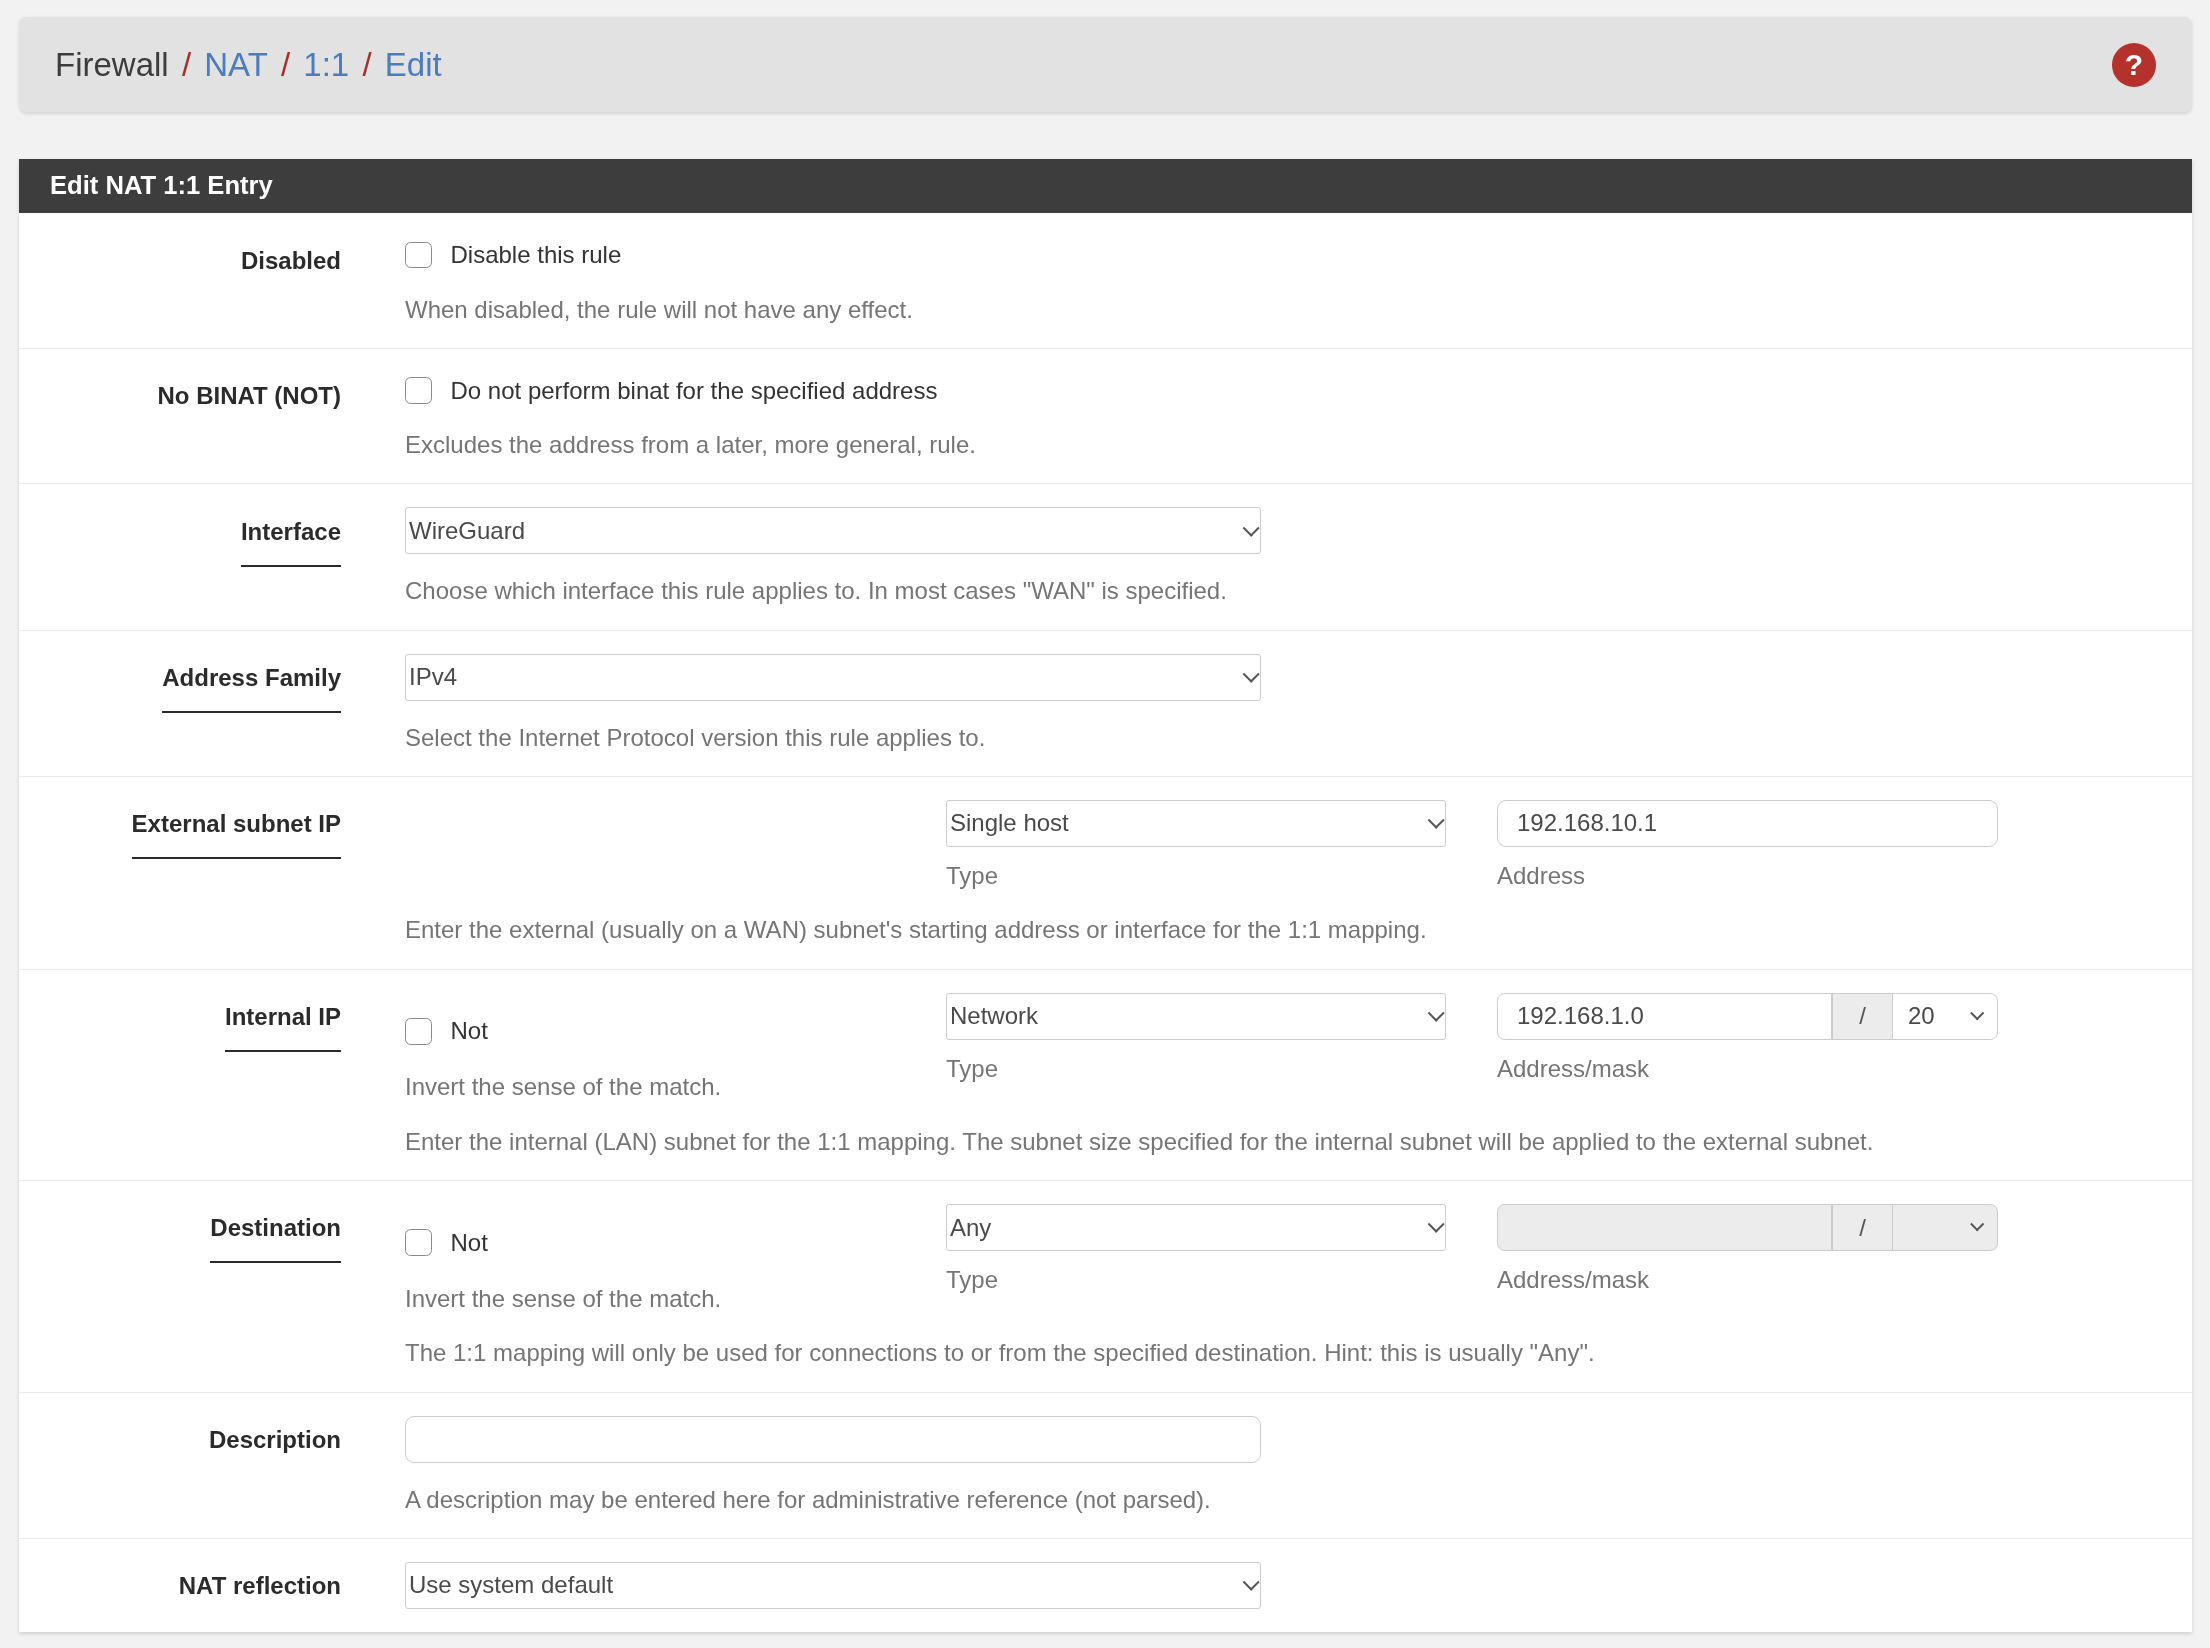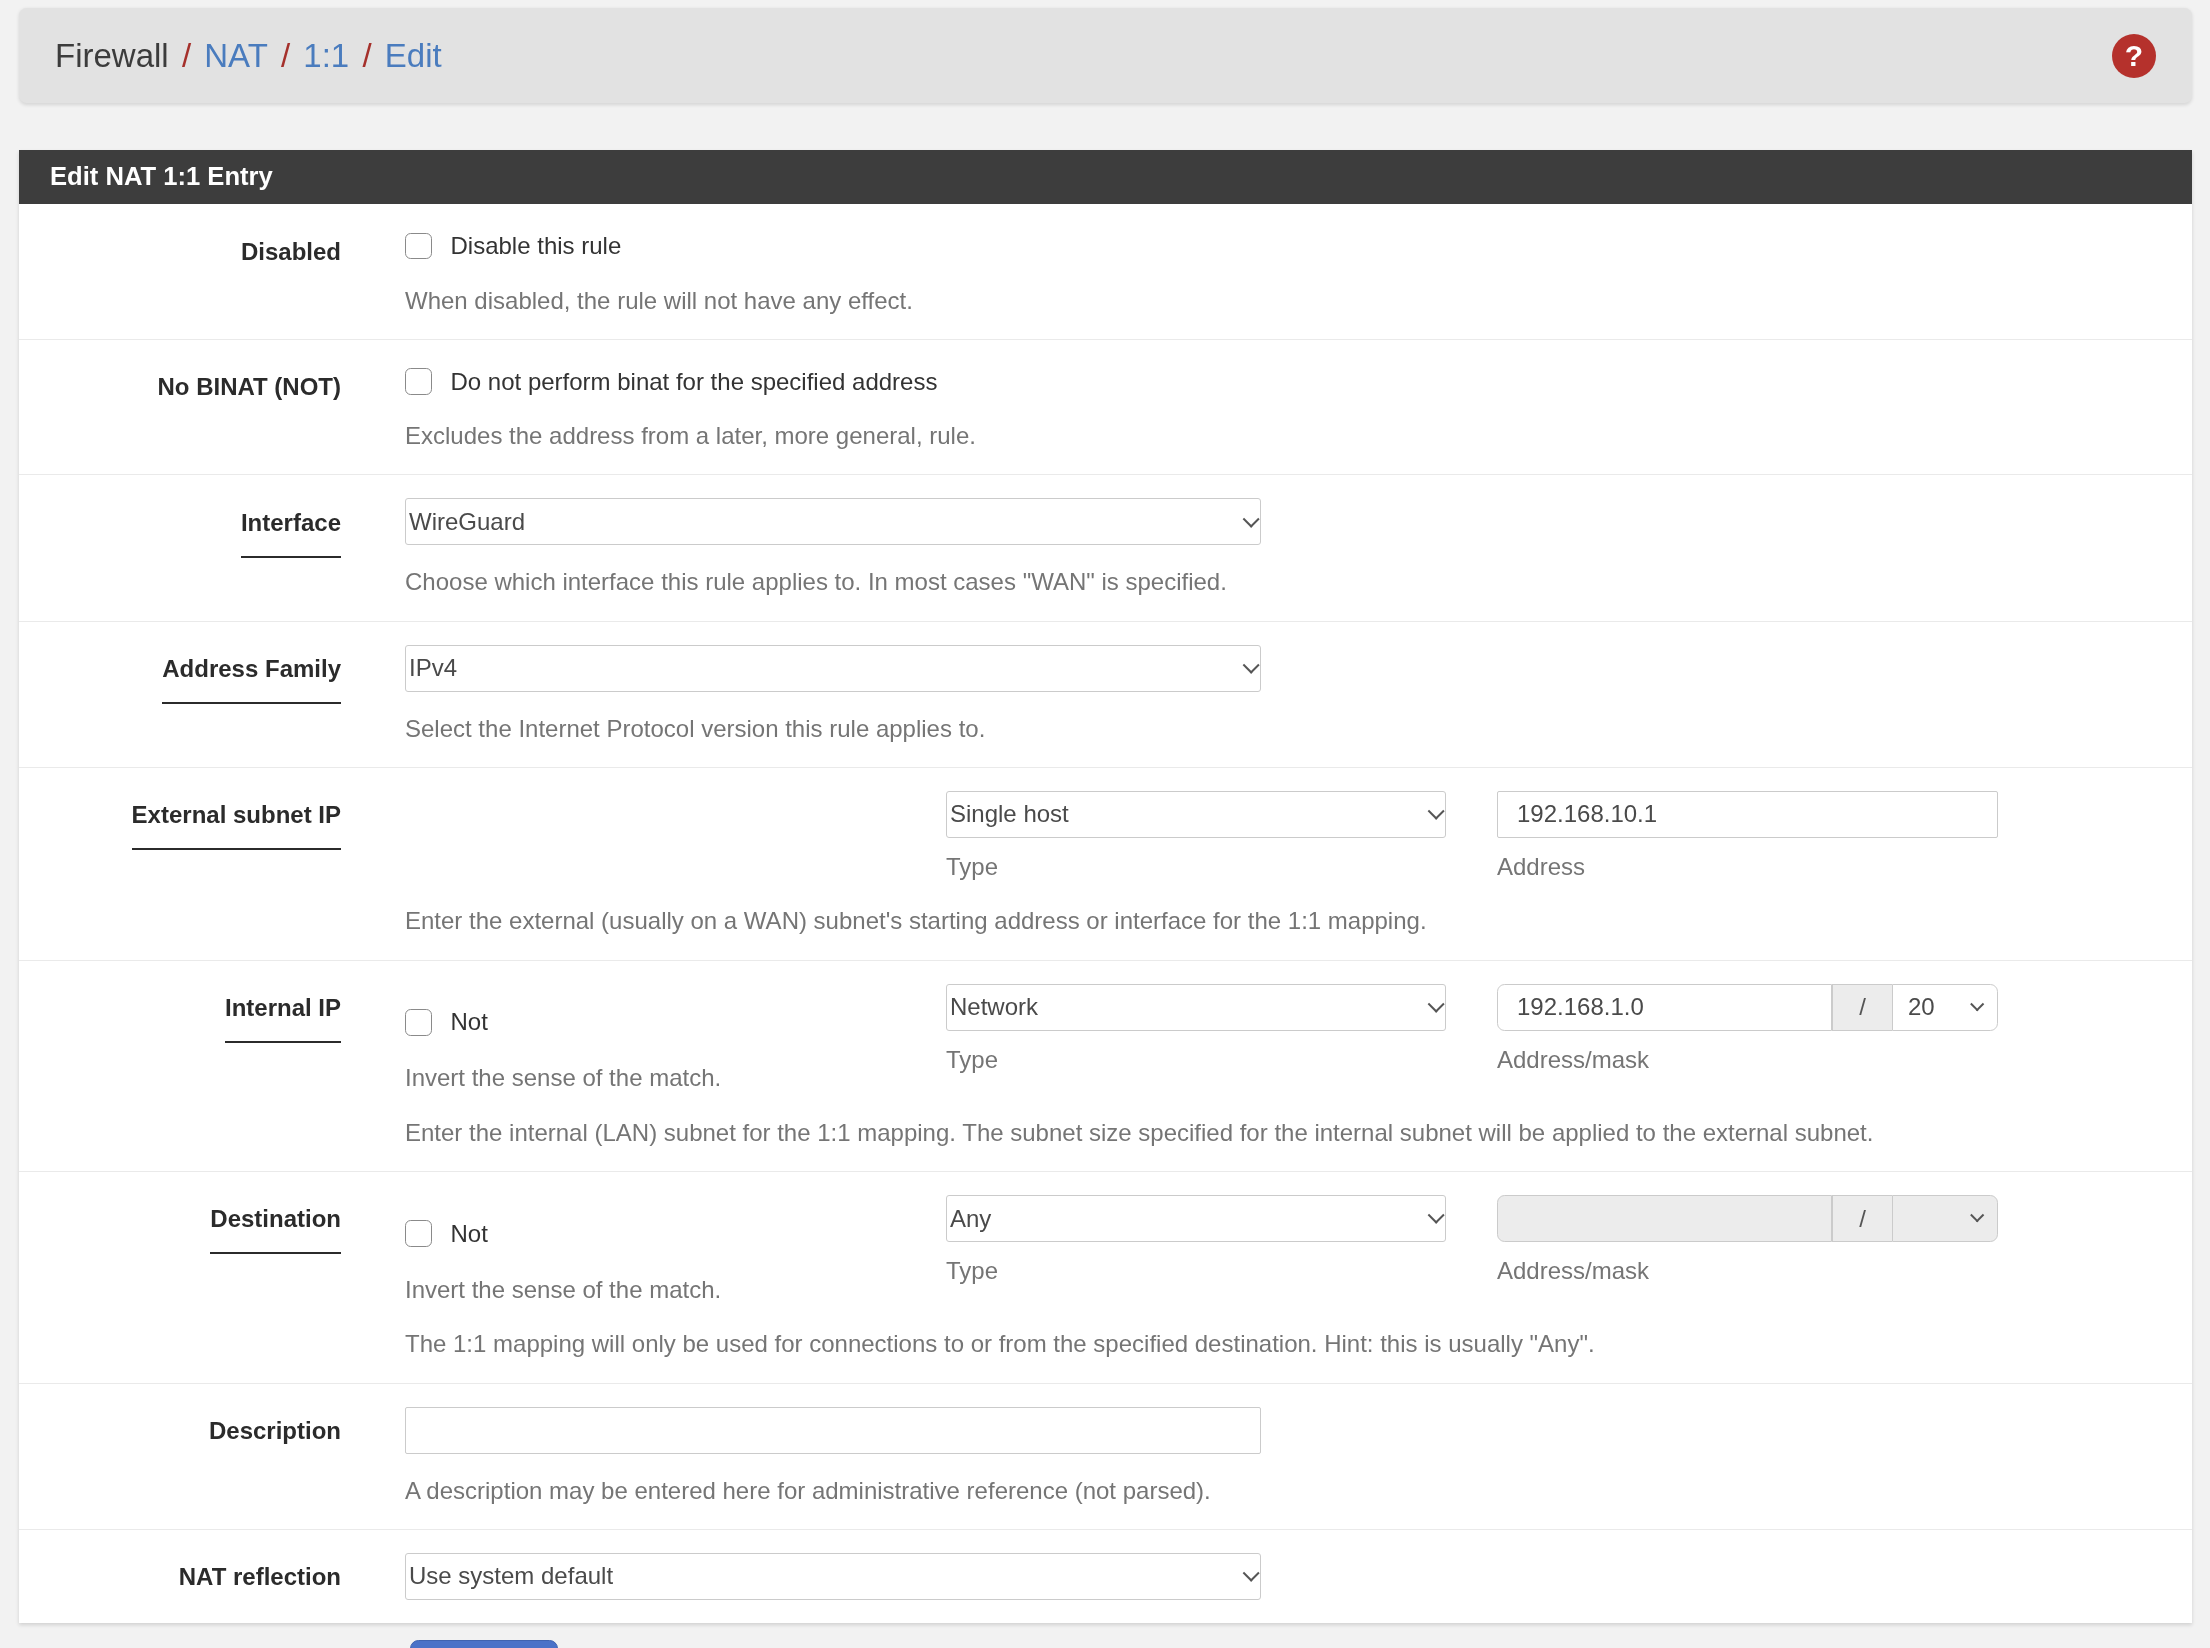--- a/index.html
+++ b/index.html
@@ -6,21 +6,21 @@
   html,body { width:2211px; height:1649px; }
   body {
     background:#f2f2f2;
     font-family:"Liberation Sans", sans-serif;
     color:#333;
     overflow:hidden;
   }
 
   
   .breadcrumb-bar {
-    margin:8px 19px 0 19px;
+    margin:17px 19px 0 19px;
     height:95px;
     background:#e2e2e2;
     border-radius:7.6px;
     box-shadow:0 1.9px 3.8px rgba(0,0,0,0.12);
     display:flex;
     align-items:center;
     padding:0 36px;
     font-size:33px;
   }
   .crumb-text { color:#3c3c3c; }
@@ -115,21 +115,21 @@
     transform:rotate(45deg) translate(-1.9px,-1.9px);
   }
   .select.wide { width:856px; }
 
   
   .text-input {
     width:100%;
     height:47px;
     background:#fff;
     border:1.9px solid #cbcbcb;
-    border-radius:2px;
+    border-radius:9px;
     padding:0 19px;
     font-size:24px;
     font-family:"Liberation Sans", sans-serif;
     color:#4a4a4a;
     outline:none;
   }
   .text-input.wide { width:856px; }
 
   
   .addr-group { display:flex; width:100%; }

